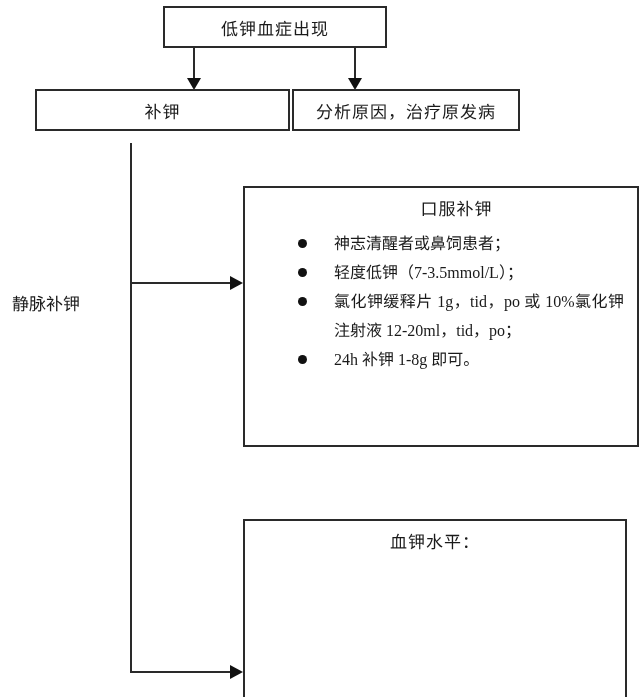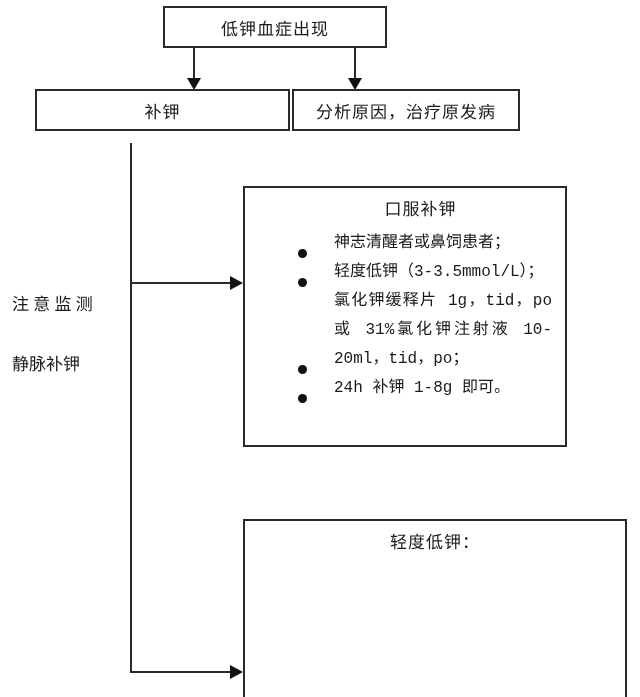--- a/index.html
+++ b/index.html
@@ -48,21 +48,21 @@
   }
   .detail-box { padding: 8px 13px 0 13px; font-size: 16px; }
   .detail-title {
     text-align: center;
     font-size: 17px;
     line-height: 24px;
     margin: 2px 0 7px 0;
     letter-spacing: 1px;
   }
   .bullets { list-style: none; margin: 0; padding: 0; }
-  .bullets li { display: flex; align-items: flex-end; line-height: 29px; font-family: Liberation Mono, monospace; }
+  .bullets li { display: flex; align-items: flex-start; line-height: 29px; }
   .dot {
     flex: 0 0 auto;
     width: 9px; height: 9px;
     border-radius: 50%;
     background: #111111;
     margin: 10px 0 0 9px;
   }
   .btext { margin-left: 27px; text-align: justify; }
 </style>
 </head>
@@ -84,49 +84,48 @@
     <span>补钾</span>
   </div>
 
   <div class="box label-box" style="left:292px; top:89px; width:228px; height:42px;font-family:Liberation Mono, monospace;">
     <span>分析原因，治疗原发病</span>
   </div>
 
   <div class="line" style="left:130px; top:143px; width:2px; height:530px;"></div>
 
   <div class="side-note">
-    <div>注 意 监 测</div>
     <div>静脉补钾</div>
   </div>
 
   <div class="line" style="left:130px; top:282px; width:101px; height:2px;"></div>
   <div class="arrow-right" style="left:230px; top:276px;"></div>
 
   <div class="line" style="left:130px; top:671px; width:101px; height:2px;"></div>
   <div class="arrow-right" style="left:230px; top:665px;"></div>
 
-  <div class="box detail-box" style="left:243px; top:186px; width:324px; height:261px;padding-left:44px;">
+  <div class="box detail-box" style="left:243px; top:186px; width:396px; height:261px;padding-left:44px;">
     <div class="detail-title">口服补钾</div>
     <ul class="bullets">
       <li>
         <span class="dot"></span>
         <span class="btext">神志清醒者或鼻饲患者；</span>
       </li>
       <li>
         <span class="dot"></span>
-        <span class="btext">轻度低钾（3-3.5mmol/L）；</span>
+        <span class="btext">轻度低钾（7-3.5mmol/L）；</span>
       </li>
       <li>
         <span class="dot"></span>
-        <span class="btext">氯化钾缓释片 1g，tid，po 或 31%氯化钾注射液 10-20ml，tid，po；</span>
+        <span class="btext">氯化钾缓释片 1g，tid，po 或 10%氯化钾注射液 12-20ml，tid，po；</span>
       </li>
       <li>
         <span class="dot"></span>
         <span class="btext">24h 补钾 1-8g 即可。</span>
       </li>
     </ul>
   </div>
 
   <div class="box detail-box" style="left:243px; top:519px; width:384px; height:220px;">
-    <div class="detail-title">轻度低钾：</div>
+    <div class="detail-title">血钾水平：</div>
   </div>
 
 </div>
 
 </body></html>

